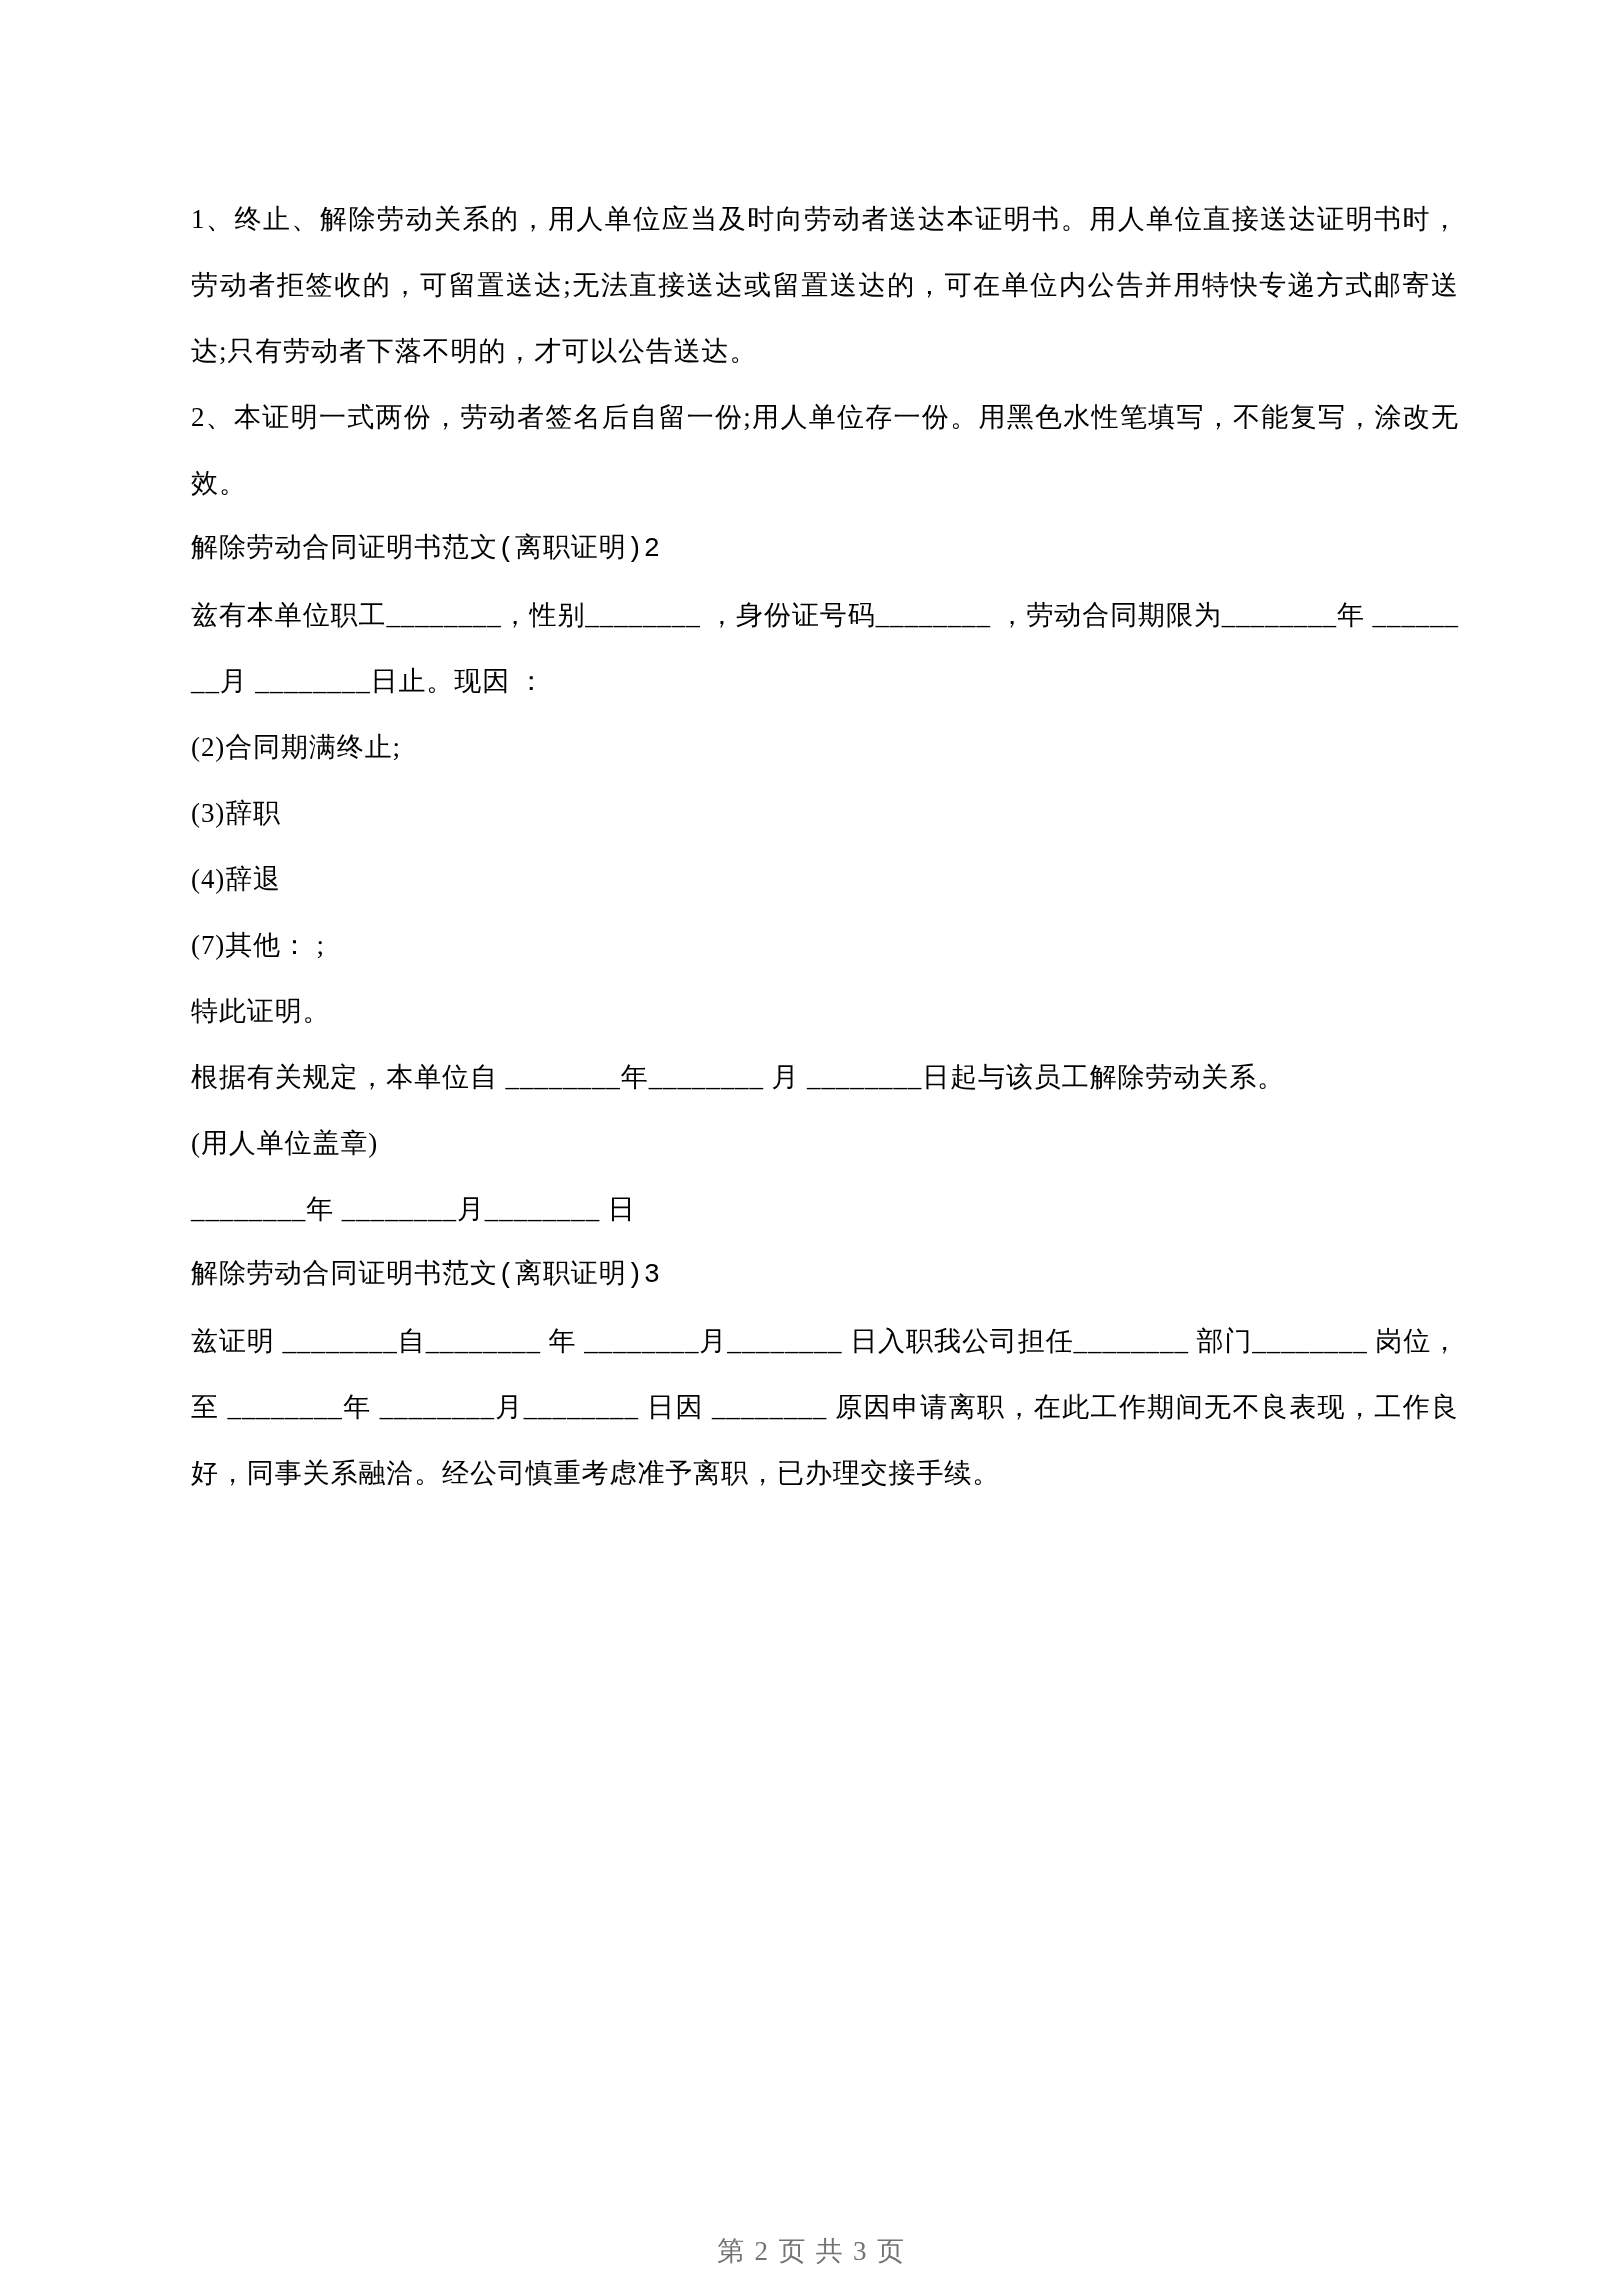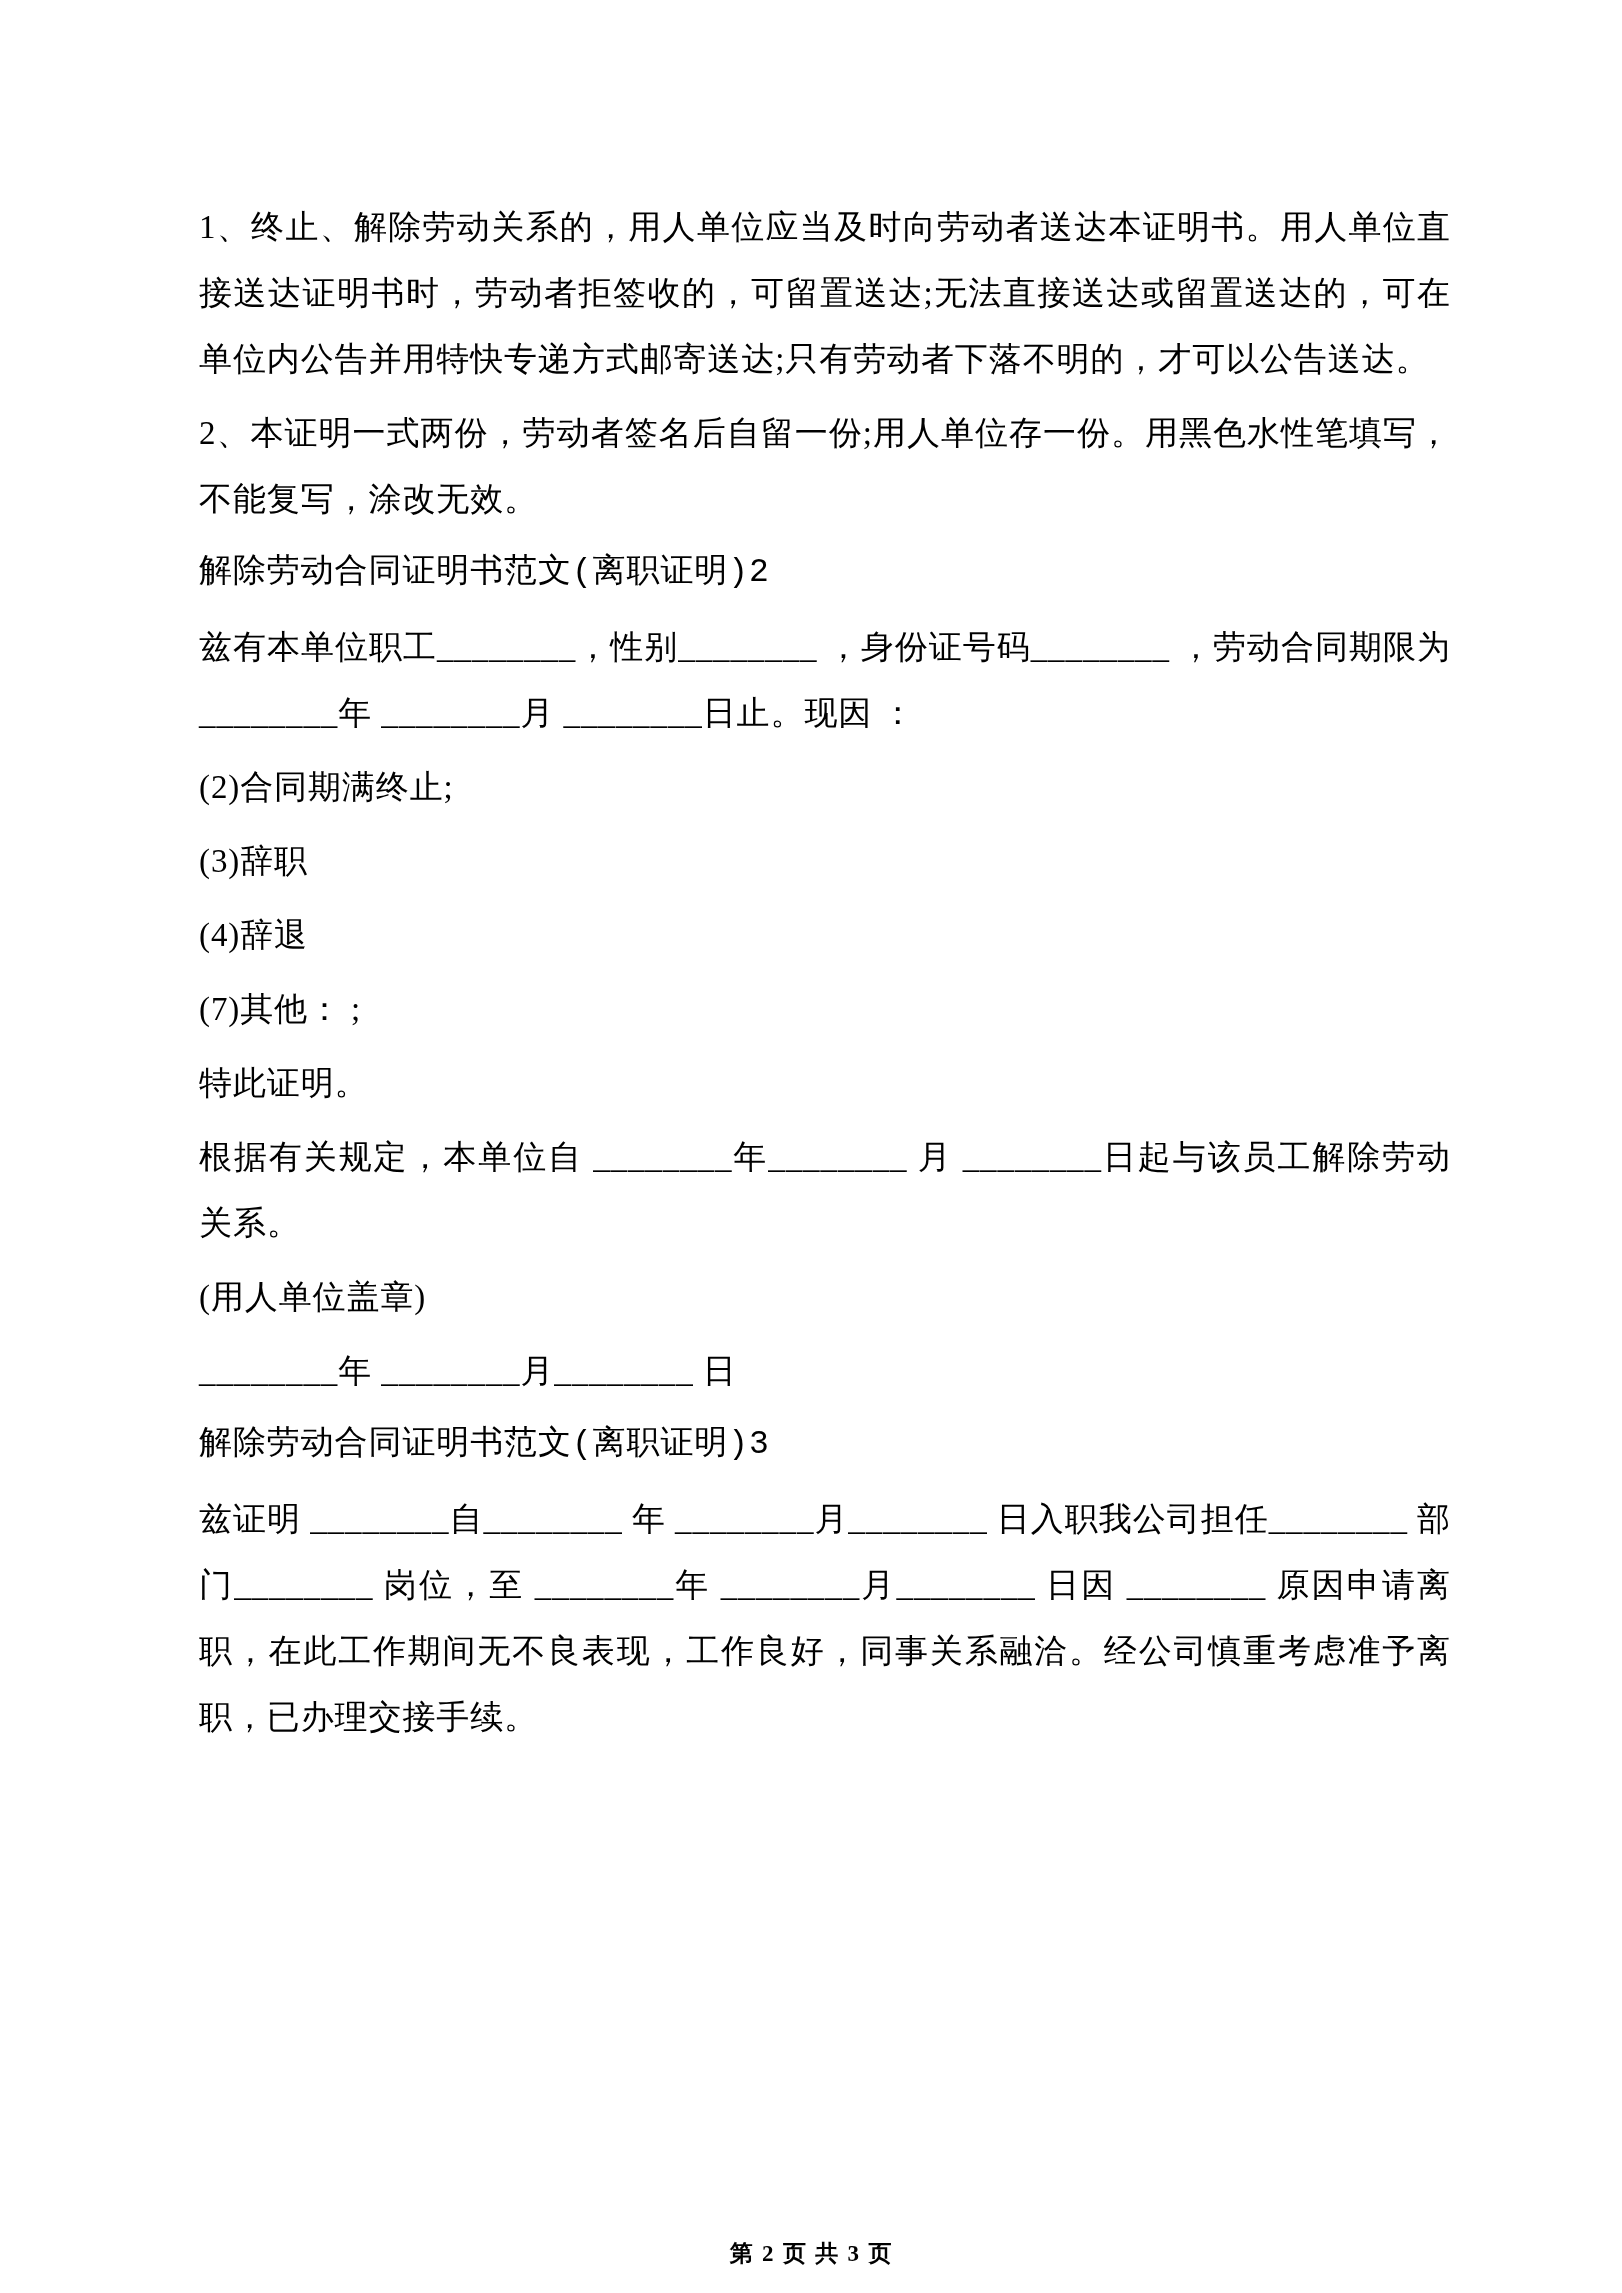--- a/index.html
+++ b/index.html
@@ -16,43 +16,42 @@
   }
   .page {
     box-sizing: border-box;
     width: 1623px;
     height: 2294px;
     padding: 186px 164px 109px 191px;
     position: relative;
     background: #ffffff;
   }
   .doc p {
-    margin: 8px;
-    font-size: 33px;
+    margin: 0;
+    font-size: 27px;
     line-height: 66px;
     letter-spacing: 0.9px;
     text-align: justify;
     word-break: break-all;
   }
   .doc p.heading {
     text-align: left;
     font-family: Liberation Mono, monospace;
   }
   .mt1 { margin-top: 65px; }
   .mt2 { margin-top: 136px; }
   .footer {
     position: absolute;
     left: 0;
     bottom: 25.5px;
     width: 100%;
     text-align: center;
-    font-size: 23px;
+    font-size: 27px;
     letter-spacing: 1.8px;
-    color: #000000;
-    font-weight: bold;
+    color: #737373;
   }
 </style>
 </head>
 <body>
 
 <div class="page">
   <main class="doc">
     <p>1、终止、解除劳动关系的，用人单位应当及时向劳动者送达本证明书。用人单位直接送达证明书时，劳动者拒签收的，可留置送达;无法直接送达或留置送达的，可在单位内公告并用特快专递方式邮寄送达;只有劳动者下落不明的，才可以公告送达。</p>
     <p>2、本证明一式两份，劳动者签名后自留一份;用人单位存一份。用黑色水性笔填写，不能复写，涂改无效。</p>
 

